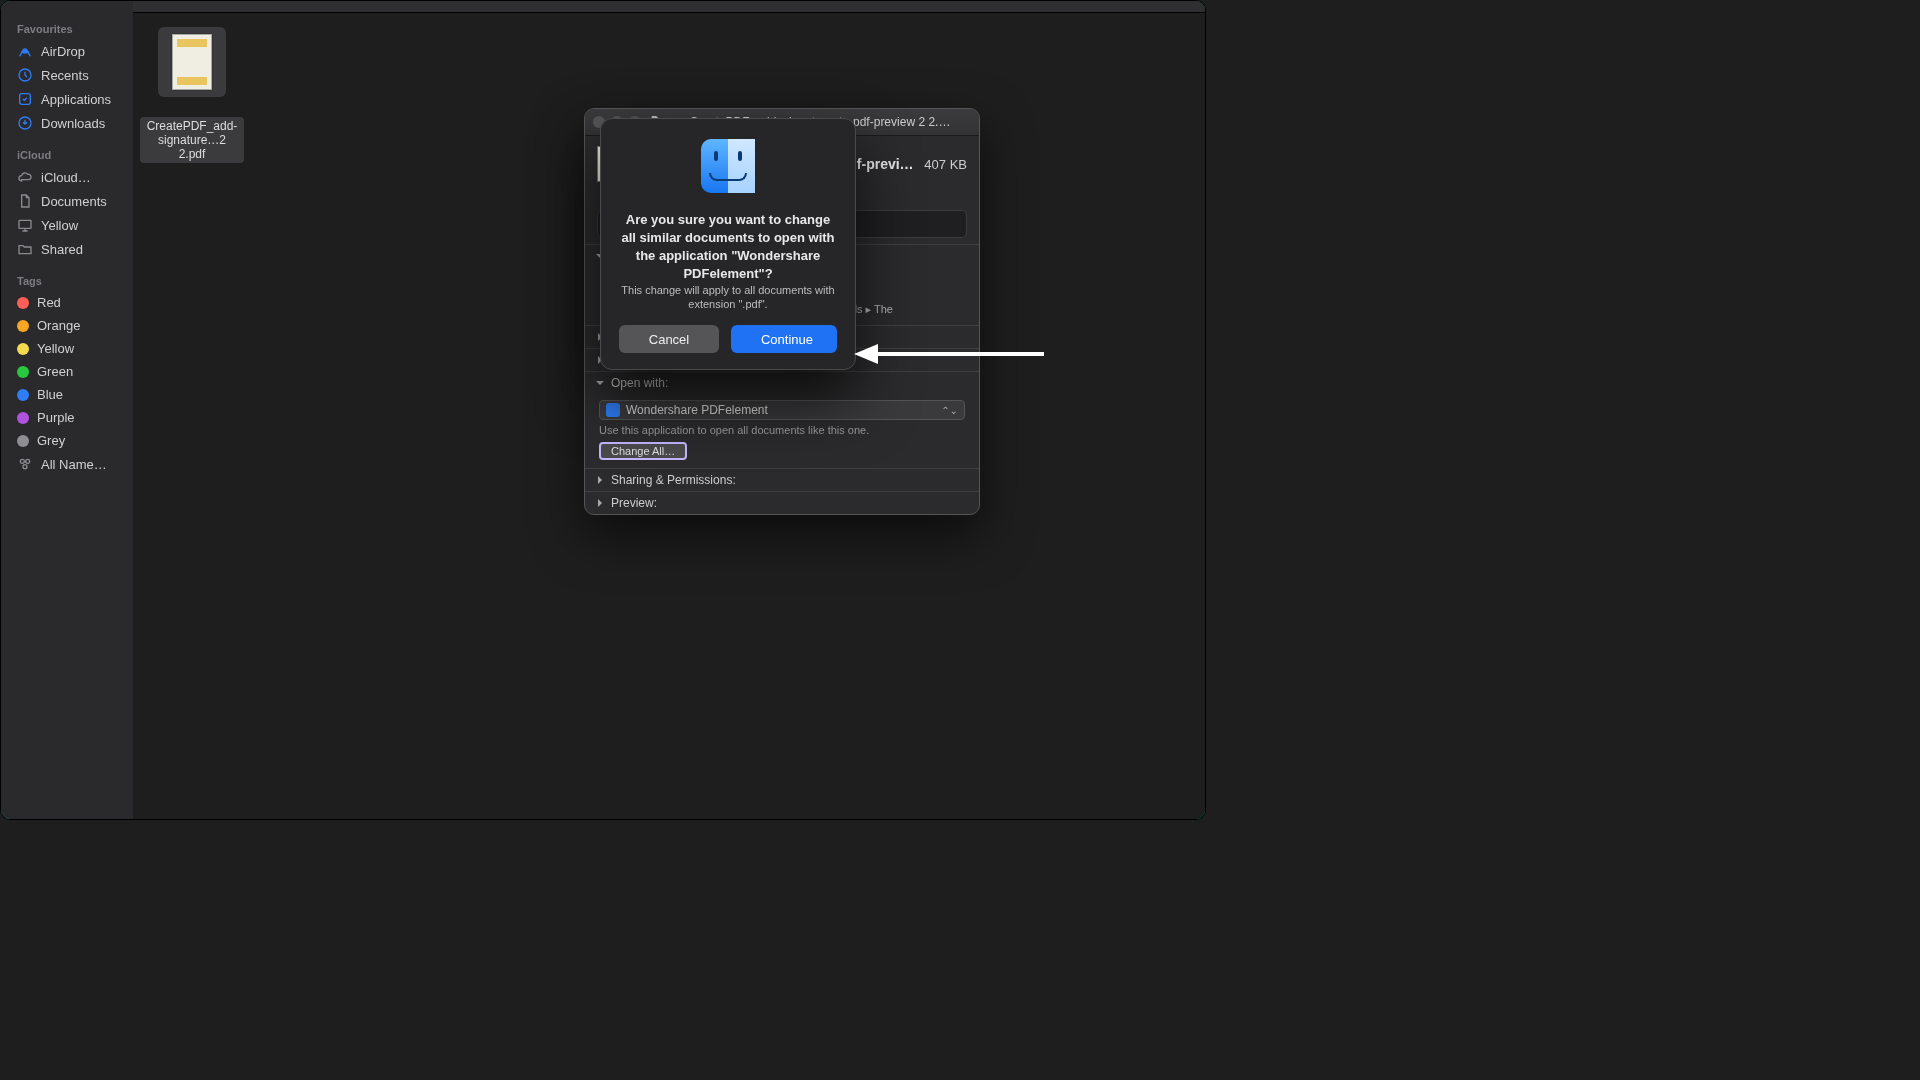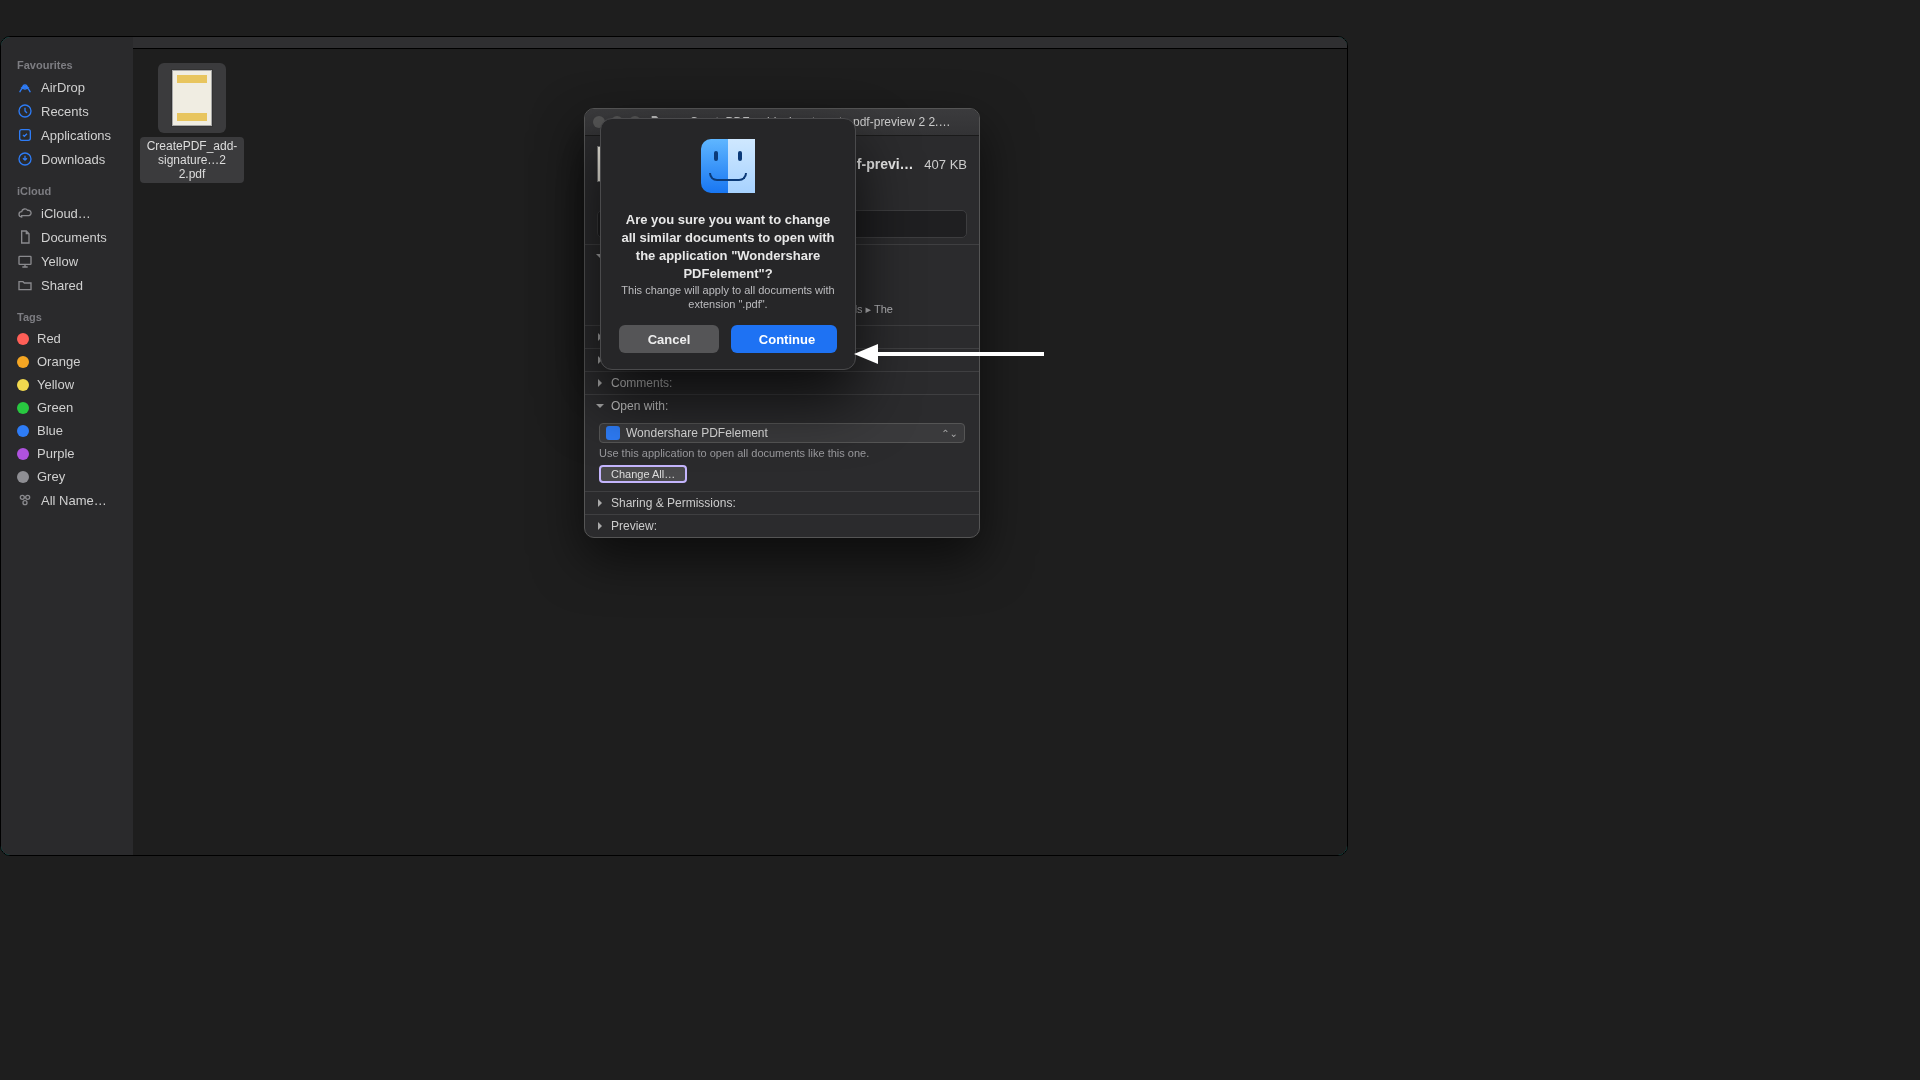--- a/index.html
+++ b/index.html
@@ -1,27 +1,27 @@
 <!DOCTYPE html>
 <html><head>
 <meta charset="utf-8">
 <style>
   * { margin:0; padding:0; box-sizing:border-box; font-family: -apple-system, "Helvetica Neue", Arial, sans-serif; }
   body { background:#1e1e1e; width:1920px; height:1080px; overflow:hidden; color:#d0d0d0; position:relative; }
-  .window { width:1348px; height:820px; background:#0f766e; position:absolute; top:0; left:0; display:flex; border:1px solid #000; border-radius:10px; overflow:hidden;margin-top:36px;}
+  .window { width:1206px; height:820px; background:#0f766e; position:absolute; top:0; left:0; display:flex; border:1px solid #000; border-radius:10px; overflow:hidden;}
   .sidebar { width:132px; background:#2a2a2c; padding:8px 6px; display:flex; flex-direction:column; font-size:13px; }
   .sidebar-header { color:#7d7d82; font-size:11px; font-weight:700; padding:14px 10px 4px 10px; }
   .sidebar-item { display:flex; align-items:center; gap:8px; padding:4px 10px; border-radius:4px; cursor:default;}
   .sb-icon { width:16px; height:16px; flex:0 0 16px; display:flex; align-items:center; justify-content:center;}
   .sb-icon svg { width:16px; height:16px; }
   .tag-dot { width:12px; height:12px; border-radius:50%; flex:0 0 12px; }
   .content { flex:1; background:#1e1e1e; position:relative; }
   .toolbar { height:12px; background:#2f2f31; border-bottom:1px solid #000;}
   .file-grid { padding:14px; display:flex; flex-wrap:wrap; gap:20px; align-content:flex-start;}
-  .file-item { width:90px; display:flex; flex-direction:column; align-items:center; gap:4px;}
+  .file-item { width:90px; display:flex; flex-direction:column; align-items:center; gap:20px;}
   .file-thumb { width:68px; height:70px; background:#3b3b3d; border-radius:6px; display:flex; align-items:center; justify-content:center;}
   .thumb-inner { width:40px; height:56px; background:#f0ede2; border:1px solid #aaa; box-shadow:0 0 0 1px #333; position:relative;}
   .thumb-inner::before, .thumb-inner::after { content:""; position:absolute; left:4px; right:4px; height:8px; background:#e8c55e;}
   .thumb-inner::before{ top:4px;}
   .thumb-inner::after{ bottom:4px;}
   .file-label { background:#3b3b3d; border-radius:4px; padding:2px 4px; text-align:center; font-size:12px; line-height:14px; width:104px; color:#ddd;}
   
   
   .info { position:absolute; top:108px; left:584px; width:396px; background:#2b2b2d; border:1px solid #555; border-radius:10px; box-shadow:0 20px 50px rgba(0,0,0,0.6); overflow:hidden;}
   .info-titlebar { height:27px; background:linear-gradient(#3b3b3d,#333335); display:flex; align-items:center; gap:6px; padding:0 8px; border-bottom:1px solid #1a1a1a;}
@@ -49,21 +49,21 @@
   
   .modal { position:absolute; top:118px; left:600px; width:256px; background:#262628; border:1px solid #4a4a4c; border-radius:12px; box-shadow:0 30px 60px rgba(0,0,0,0.7); padding:20px 18px 16px 18px; display:flex; flex-direction:column; align-items:center; text-align:center;}
   .finder-icon { width:54px; height:54px; border-radius:10px; background:linear-gradient(#5fb6ff,#1876f2); position:relative; margin-bottom:18px;}
   .finder-icon::before{content:"";position:absolute;left:50%;top:0;bottom:0;width:50%;background:linear-gradient(#cfe8ff,#a7d2ff);}
   .finder-icon::after{content:"";position:absolute;left:8px;right:8px;bottom:12px;height:6px;border:2px solid #0b3a78;border-top:none;border-radius:0 0 10px 10px;}
   .eyeL,.eyeR{position:absolute;top:12px;width:4px;height:10px;background:#0b3a78;border-radius:2px;}
   .eyeL{left:13px;} .eyeR{right:13px;}
   .modal h3{ font-size:13px; font-weight:700; color:#e8e8e8; line-height:18px; margin-bottom:0;}
   .modal p{ font-size:11px; color:#bdbdc0; line-height:14px; margin-bottom:14px;}
   .modal-btns{ display:flex; gap:12px; width:100%;}
-  .btn{ flex:1; height:28px; border-radius:6px; font-size:13px; display:flex; align-items:center; justify-content:center;font-weight:bold;}
+  .btn{ flex:1; height:28px; border-radius:6px; font-size:13px; display:flex; align-items:center; justify-content:center;}
   .btn-cancel{ background:#555557; color:#eee;}
   .btn-continue{ background:#1e72f3; color:#fff;padding-left:6px;}
   
   
   .arrow-annot{ position:absolute; top:344px; left:854px; width:190px; height:20px; pointer-events:none;}
   .arrow-line{ position:absolute; top:8px; left:24px; right:0; height:4px; background:#fff;}
   .arrow-head{ position:absolute; top:0; left:0; width:0;height:0;border-top:10px solid transparent;border-bottom:10px solid transparent;border-right:24px solid #fff;}
 </style>
 </head>
 <body>
@@ -262,30 +262,20 @@
   <div class="info-section">
       <div class="sec-head">
         <span class="chev">
           <svg viewBox="0 0 10 10" fill="#aaa">
             <path d="M3 1l4 4-4 4z"></path>
           </svg>
         </span>
         <span>Name &amp; Extension:</span>
       </div>
     </div>
-  <div class="info-section">
-      <div class="sec-head">
-        <span class="chev">
-          <svg viewBox="0 0 10 10" fill="#aaa">
-            <path d="M3 1l4 4-4 4z"></path>
-          </svg>
-        </span>
-        <span>Comments:</span>
-      </div>
-    </div>
 
   <div class="info-section">
     <div class="sec-head">
       <span class="chev">
           <svg viewBox="0 0 10 10" fill="#aaa">
             <path d="M1 3l4 4 4-4z"></path>
           </svg>
         </span>
       <span>Open with:</span>
     </div>

